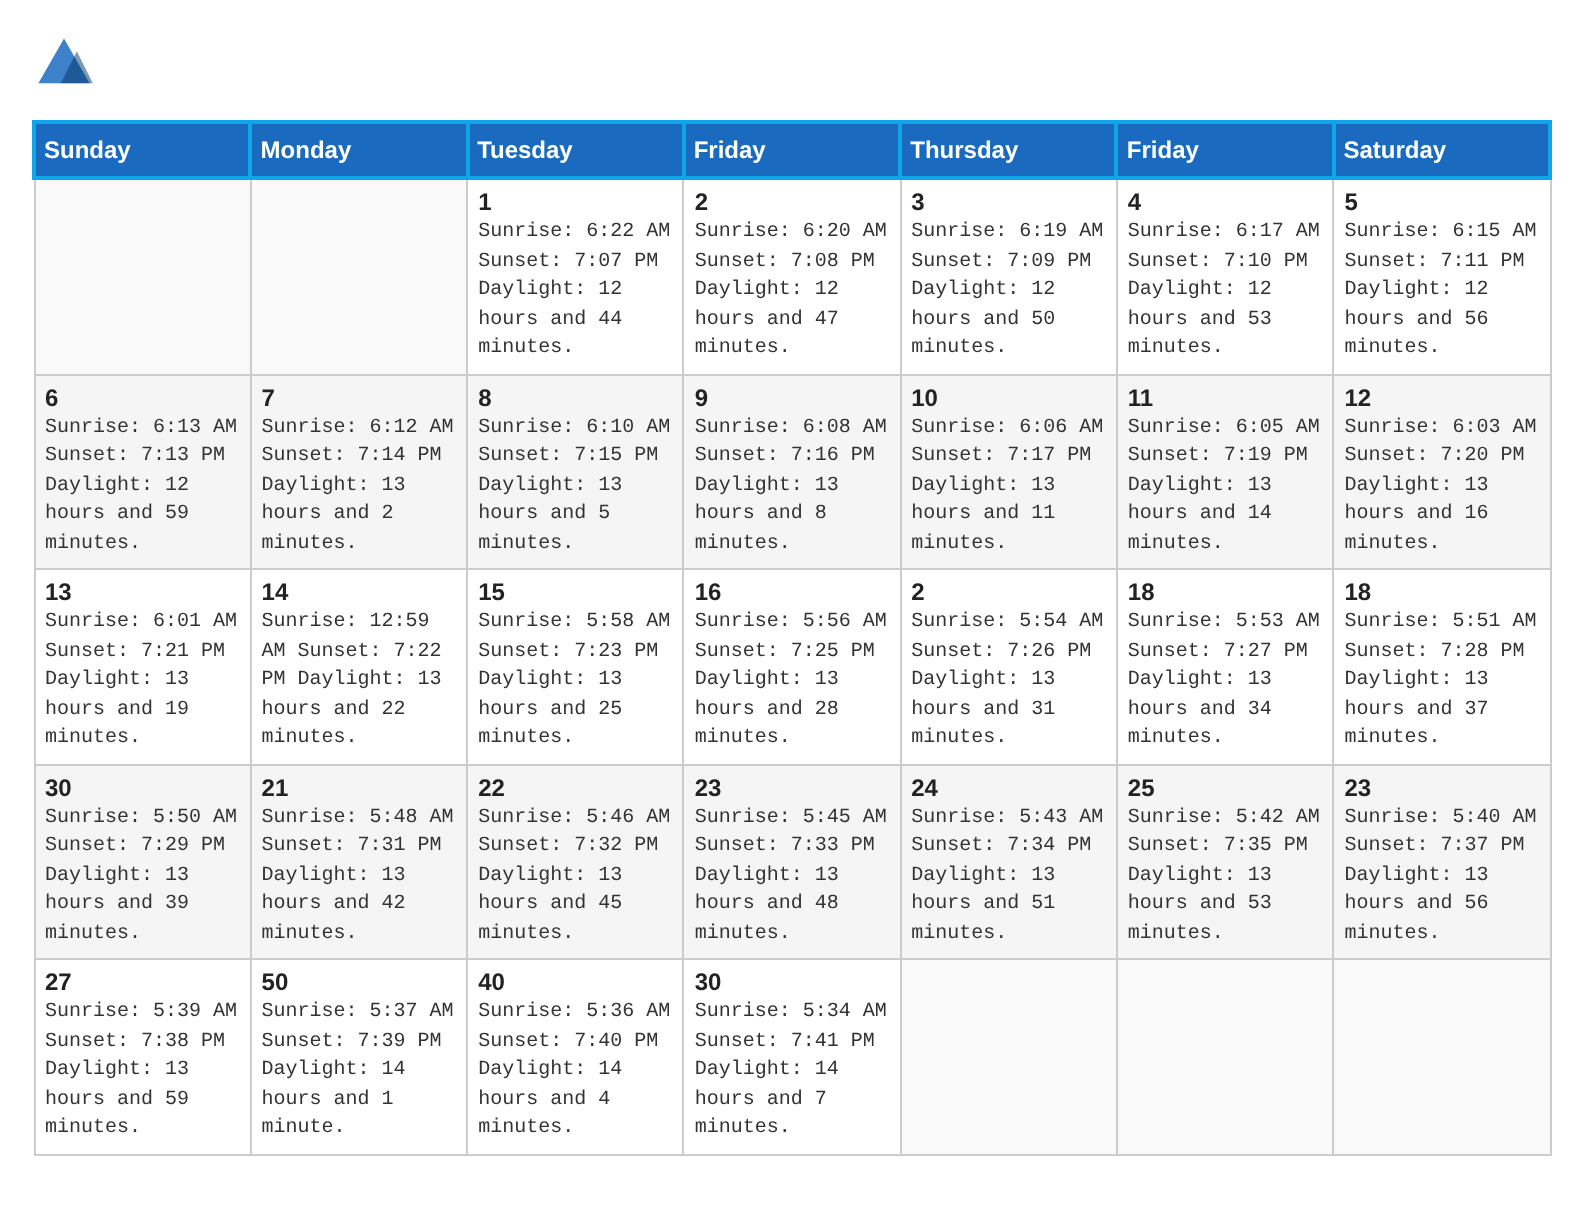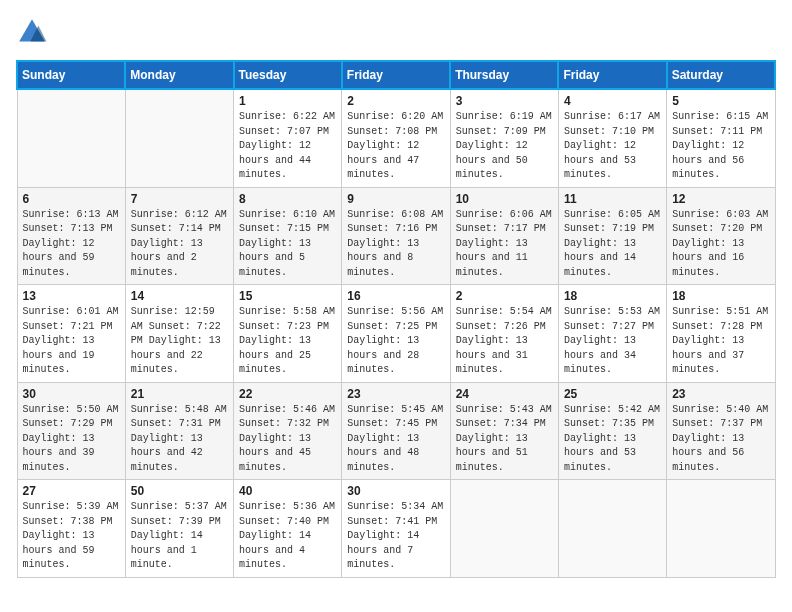--- a/index.html
+++ b/index.html
@@ -276,21 +276,21 @@
         <td>
           <span class="day-num">22</span>
           <div class="day-info">Sunrise: 5:46 AM
 Sunset: 7:32 PM
 Daylight: 13 hours
 and 45 minutes.</div>
         </td>
         <td>
           <span class="day-num">23</span>
           <div class="day-info">Sunrise: 5:45 AM
-Sunset: 7:45 PM
+Sunset: 7:33 PM
 Daylight: 13 hours
 and 48 minutes.</div>
         </td>
         <td>
           <span class="day-num">24</span>
           <div class="day-info">Sunrise: 5:43 AM
 Sunset: 7:34 PM
 Daylight: 13 hours
 and 51 minutes.</div>
         </td>

